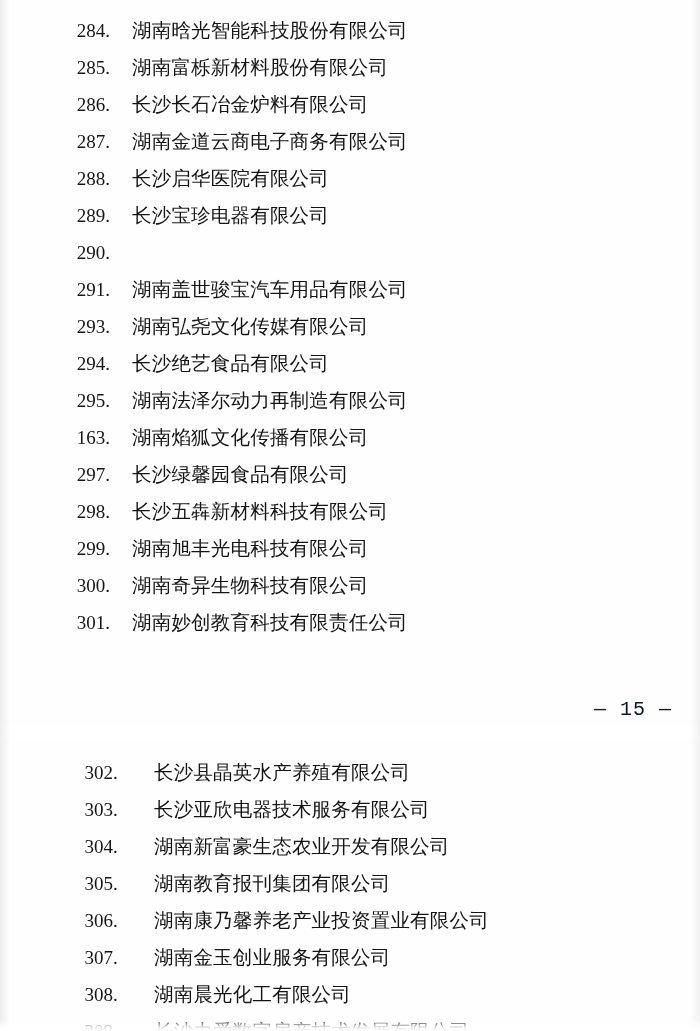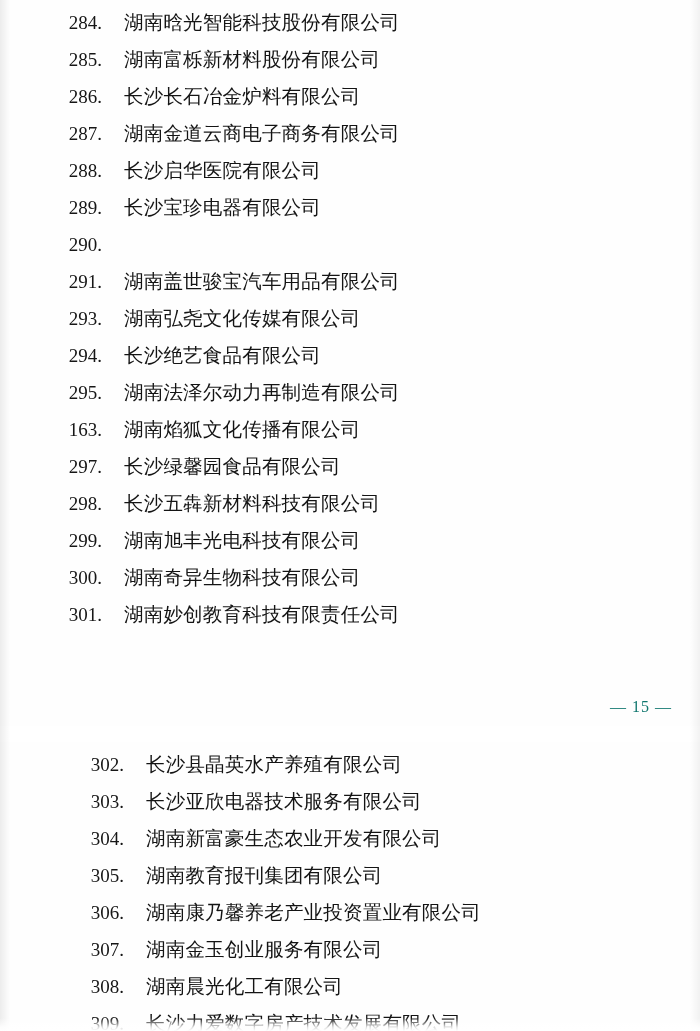--- a/index.html
+++ b/index.html
@@ -25,21 +25,21 @@
     position: absolute;
     left: 0;
     right: 0;
   }
   .section-one { top: 0px; }
   .section-two { top: 742px; }
 
   ul.entry-list {
     list-style: none;
     margin: 0;
-    padding: 4px;
+    padding: 12px;
   }
   li.entry {
     display: flex;
     align-items: baseline;
     height: 37px;
     line-height: 37px;
     white-space: nowrap;
   }
   .entry-num {
     width: 62px;
@@ -51,30 +51,30 @@
     flex: 0 0 auto;
   }
   .entry-name {
     font-size: 19.5px;
     letter-spacing: 0.2px;
     color: #141414;
     font-family: "DejaVu Serif", "Liberation Serif", serif;
     margin-left: 12px;
   }
   .list-one .entry-num { margin-left: 36px; }
-  .list-two .entry-num { margin-left: 58px; }
+  .list-two .entry-num { margin-left: 58px; text-align: center; }
 
   .page-number {
     position: absolute;
     right: 28px;
     top: 698px;
-    font-size: 16px;
-    color: #0f766e;
+    font-size: 20px;
+    color: #0f172a;
     letter-spacing: 1px;
-    font-family: Liberation Serif, serif;
+    font-family: Liberation Mono, monospace;
   }
 
   .page-gap {
     position: absolute;
     left: 0;
     right: 0;
     top: 726px;
     height: 16px;
     background: #ffffff;
   }

